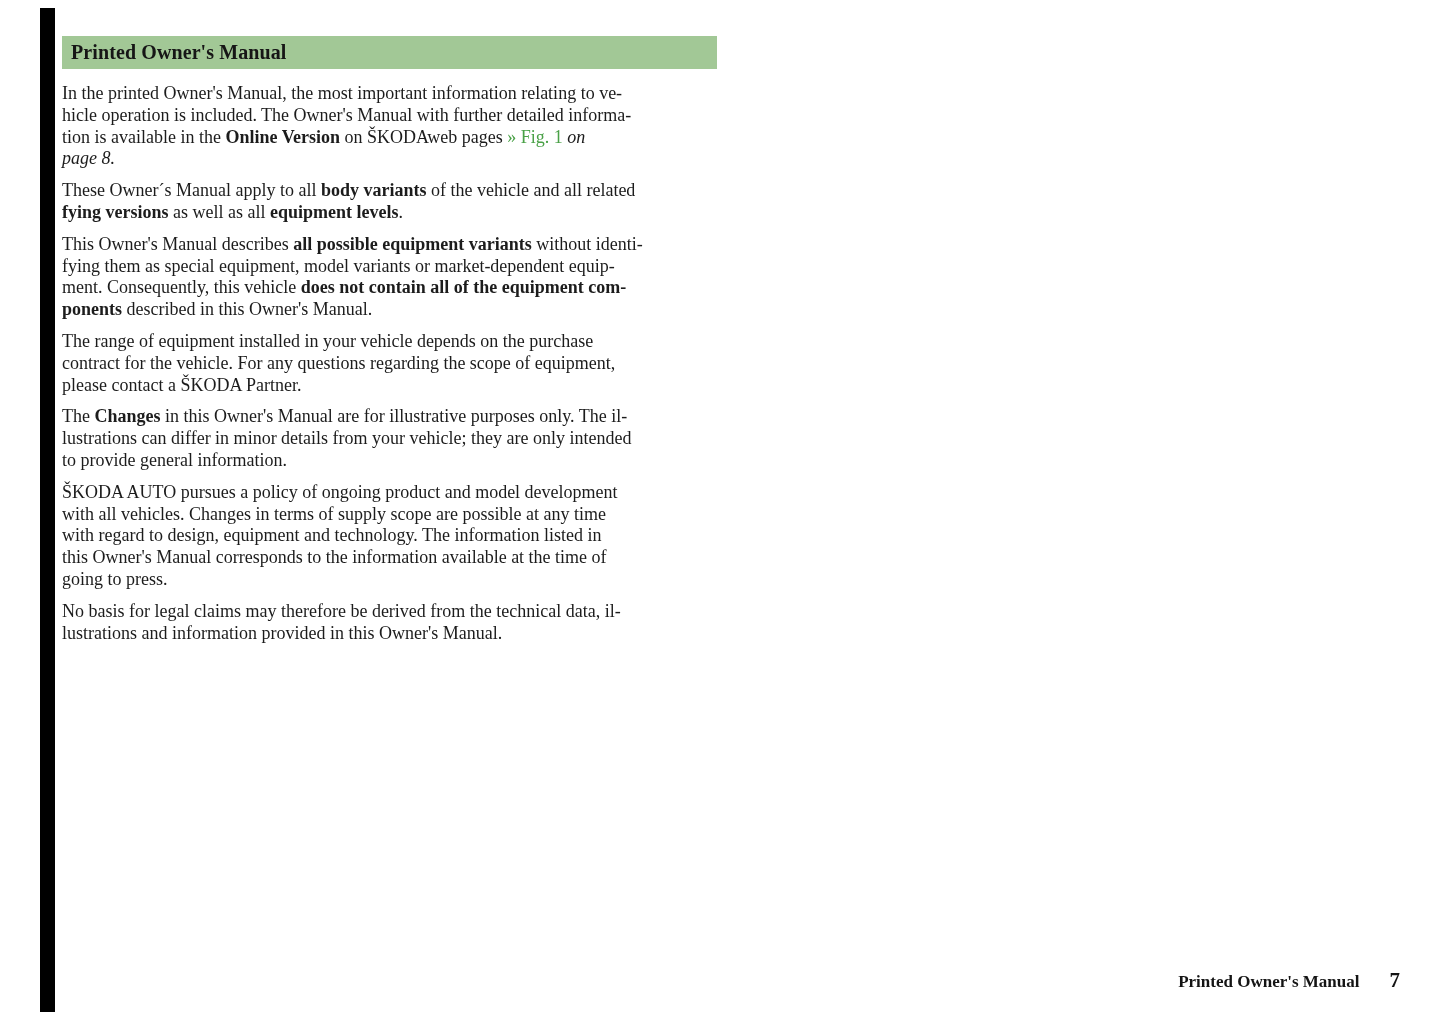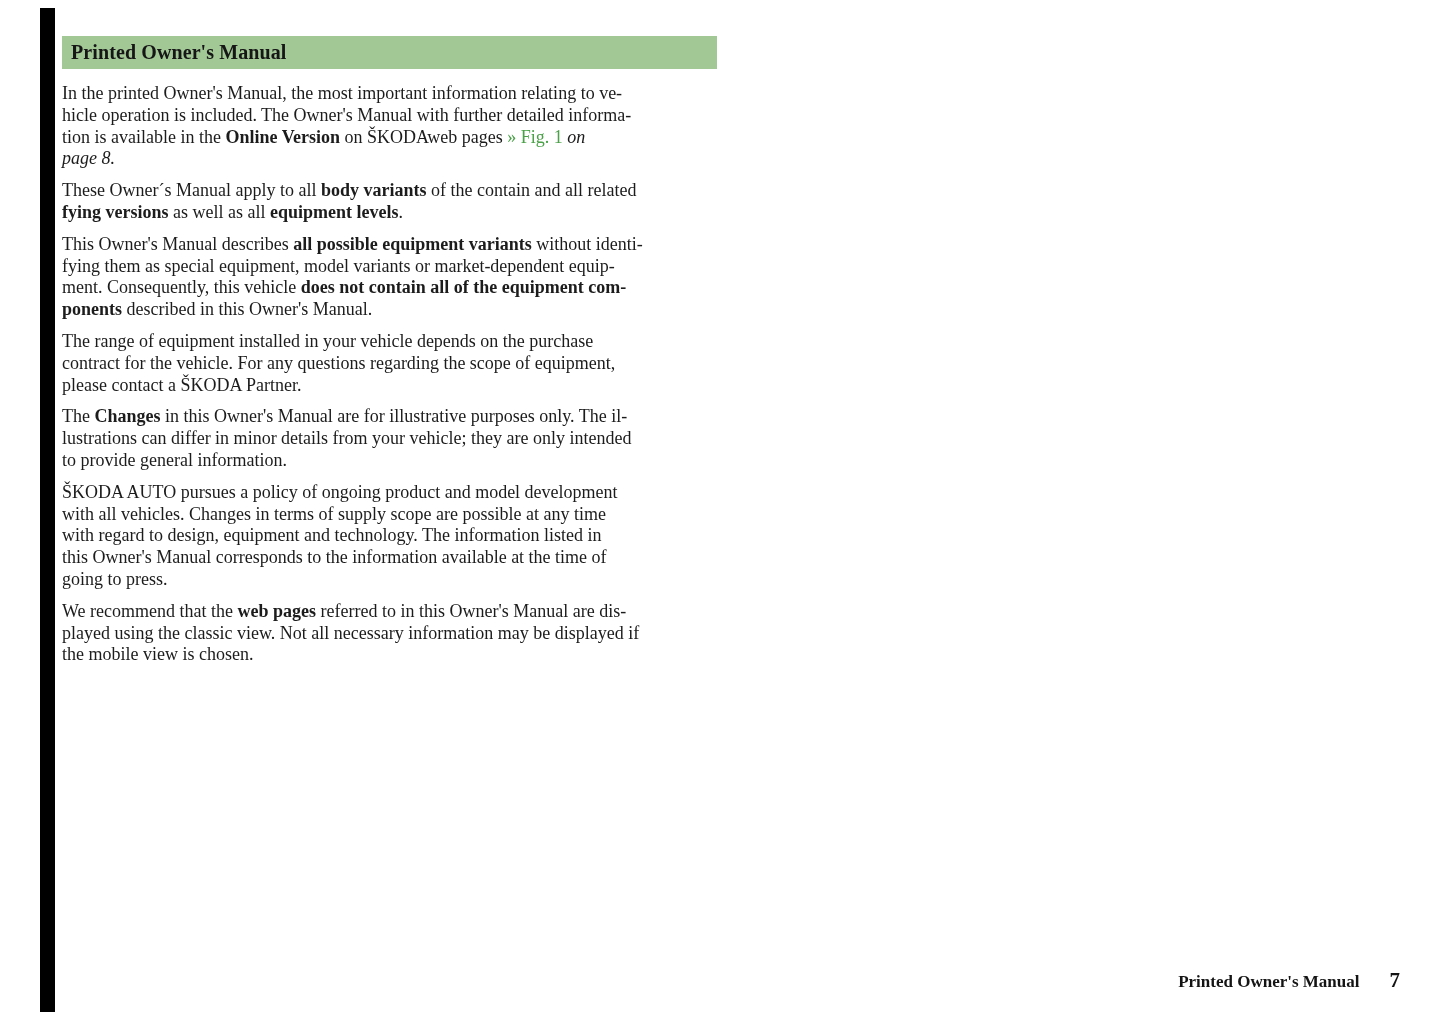--- a/index.html
+++ b/index.html
@@ -104,40 +104,39 @@
     <div class="section-header">
       <span class="title">Printed Owner's Manual</span>
     </div>
 
     <div class="body-paragraphs">
 
     <p class="para"><span class="seg-normal">In the printed Owner's Manual, the most important information relating to ve-
 hicle operation is included. The Owner's Manual with further detailed informa-
 tion is available in the </span><span class="seg-bold">Online Version</span><span class="seg-normal"> on ŠKODAweb pages </span><span class="seg-link">» Fig. 1</span><span class="seg-italic"> on
 page 8.</span></p>
-        <p class="para"><span class="seg-normal">These Owner´s Manual apply to all </span><span class="seg-bold">body variants</span><span class="seg-normal"> of the contain and all related
+        <p class="para"><span class="seg-normal">These Owner´s Manual apply to all </span><span class="seg-bold">body variants</span><span class="seg-normal"> of the vehicle and all related
 </span><span class="seg-bold">fying versions</span><span class="seg-normal"> as well as all </span><span class="seg-bold">equipment levels</span><span class="seg-normal">.</span></p>
         <p class="para"><span class="seg-normal">This Owner's Manual describes </span><span class="seg-bold">all possible equipment variants</span><span class="seg-normal"> without identi-
 fying them as special equipment, model variants or market-dependent equip-
 ment. Consequently, this vehicle </span><span class="seg-bold">does not contain all of the equipment com-
 ponents</span><span class="seg-normal"> described in this Owner's Manual.</span></p>
         <p class="para"><span class="seg-normal">The range of equipment installed in your vehicle depends on the purchase
 contract for the vehicle. For any questions regarding the scope of equipment,
 please contact a ŠKODA Partner.</span></p>
         <p class="para"><span class="seg-normal">The </span><span class="seg-bold">Changes</span><span class="seg-normal"> in this Owner's Manual are for illustrative purposes only. The il-
 lustrations can differ in minor details from your vehicle; they are only intended
 to provide general information.</span></p>
         <p class="para"><span class="seg-normal">ŠKODA AUTO pursues a policy of ongoing product and model development
 with all vehicles. Changes in terms of supply scope are possible at any time
 with regard to design, equipment and technology. The information listed in
 this Owner's Manual corresponds to the information available at the time of
 going to press.</span></p>
-        <p class="para"><span class="seg-normal">We recommend that the </span><span class="seg-bold">web pages</span><span class="seg-normal"> referred to in this Owner's Manual are dis-
-played using the classic view. Not all necessary information may be displayed if
-the mobile view is chosen.</span></p>
+        <p class="para"><span class="seg-normal">No basis for legal claims may therefore be derived from the technical data, il-
+lustrations and information provided in this Owner's Manual.</span></p>
       </div>
 
   </div>
 
   <div class="footer">
     <span class="section-label">Printed Owner's Manual</span>
     <span class="page-number">7</span>
   </div>
 
 </div>

